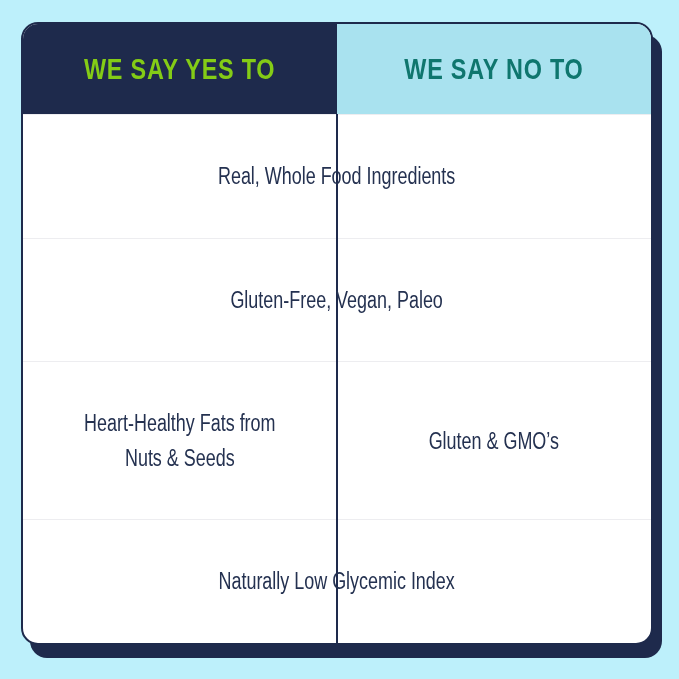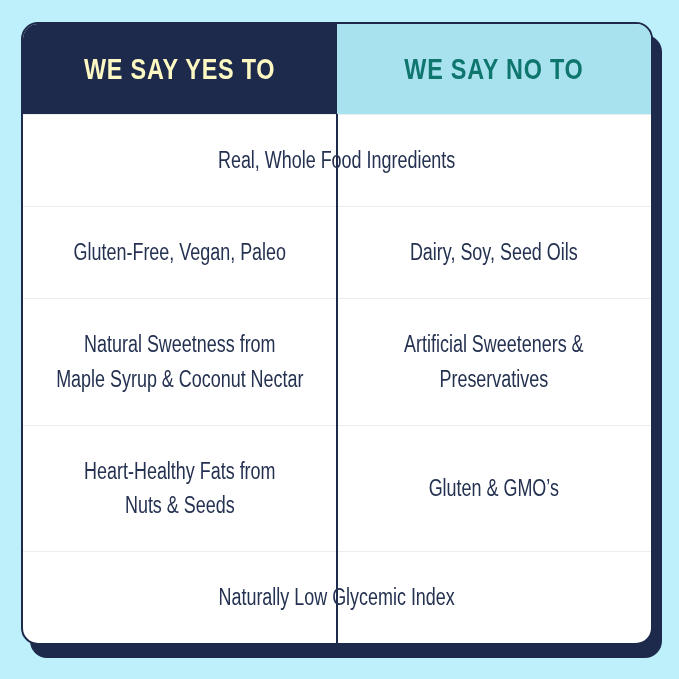--- a/index.html
+++ b/index.html
@@ -34,21 +34,21 @@
     display: flex;
   }
   .hcell {
     flex: 1 1 50%;
     display: flex;
     align-items: center;
     justify-content: center;
   }
   .hcell.yes {
     background: #1e2a4c;
-    color: #fef9c3;
+    color: #84cc16;
   }
   .hcell.no {
     background: #a9e2ef;
     color: #0f766e;
   }
   .hcell .cond {
     font-weight: 700;
     font-size: 30px;
     letter-spacing: 1px;
   }
@@ -112,33 +112,20 @@
     <div class="vline"></div>
   <div class="row">
         <div class="cell yes">
           <span class="cond">Real, Whole Food Ingredients</span>
         </div>
       </div>
       <div class="row">
         <div class="cell yes">
           <span class="cond">Gluten-Free, Vegan, Paleo</span>
         </div>
-        <div class="cell no">
-          <span class="cond">Dairy, Soy, Seed Oils</span>
-        </div>
-      </div>
-      <div class="row">
-        <div class="cell yes">
-          <span class="cond">Natural Sweetness from
-Maple Syrup &amp; Coconut Nectar</span>
-        </div>
-        <div class="cell no">
-          <span class="cond">Artificial Sweeteners &amp;
-Preservatives</span>
-        </div>
       </div>
       <div class="row">
         <div class="cell yes">
           <span class="cond">Heart-Healthy Fats from
 Nuts &amp; Seeds</span>
         </div>
         <div class="cell no">
           <span class="cond">Gluten &amp; GMO’s</span>
         </div>
       </div>

